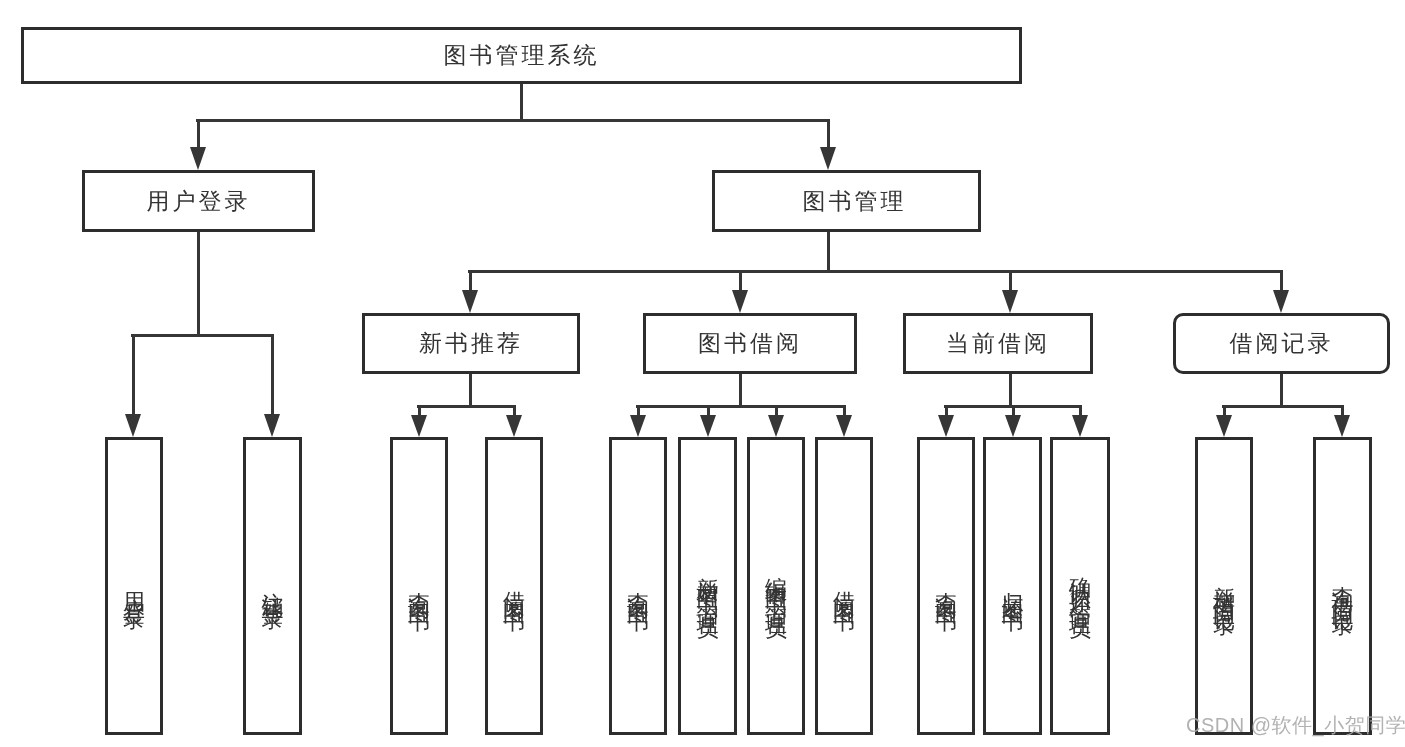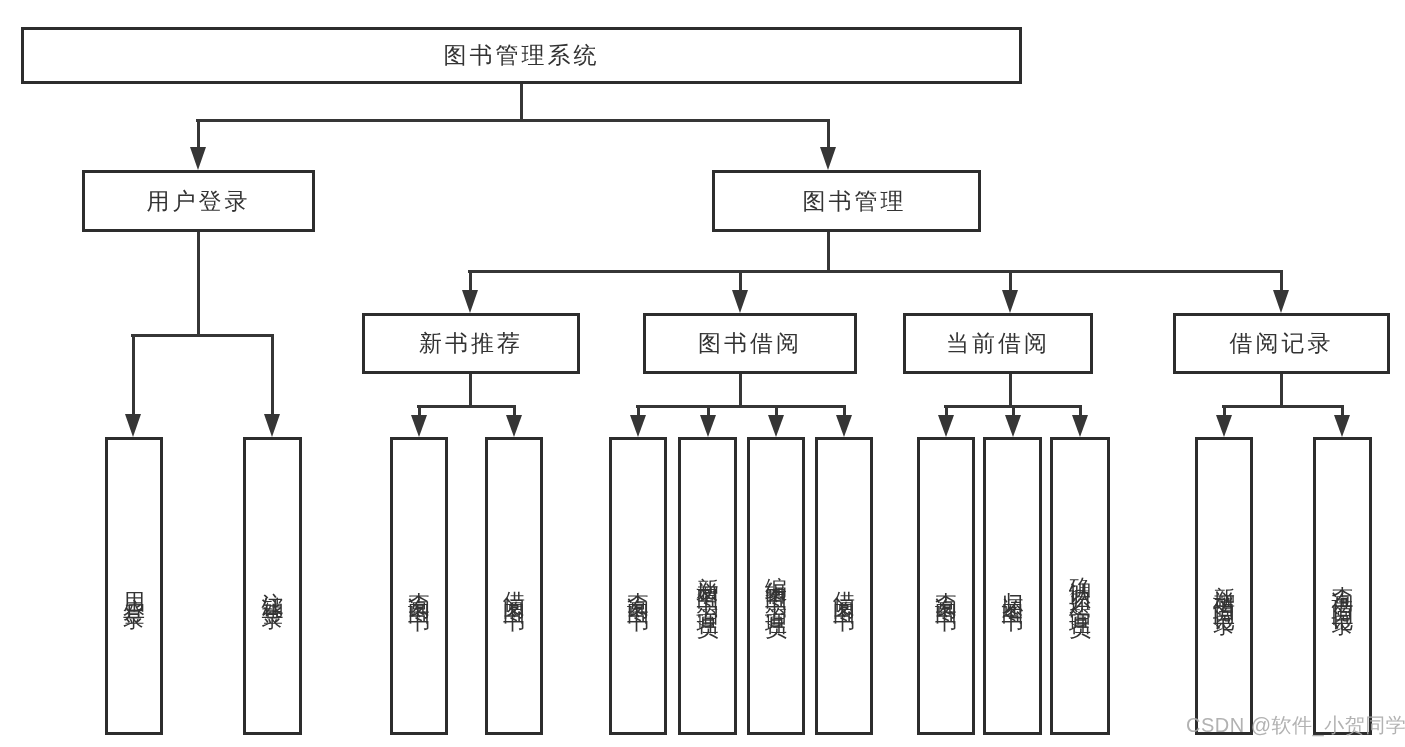--- a/index.html
+++ b/index.html
@@ -123,21 +123,21 @@
   </svg>
 
   <div class="node h-node" style="left:21px; top:27px; width:1001px; height:57px;">图书管理系统</div>
 
   <div class="node h-node" style="left:82px; top:170px; width:233px; height:62px;">用户登录</div>
   <div class="node h-node" style="left:712px; top:170px; width:269px; height:62px;padding-left:16px;">图书管理</div>
 
   <div class="node h-node" style="left:362px; top:313px; width:218px; height:61px;">新书推荐</div>
   <div class="node h-node" style="left:633px; top:313px; width:214px; height:61px;margin-left:10px;">图书借阅</div>
   <div class="node h-node" style="left:903px; top:313px; width:190px; height:61px;">当前借阅</div>
-  <div class="node h-node" style="left:1173px; top:313px; width:217px; height:61px;">借阅记录</div>
+  <div class="node h-node" style="left:1173px; top:313px; width:217px; height:61px;border-radius:10px;">借阅记录</div>
 
   <div class="node v-node" style="left:105px; top:437px; width:58px; height:298px;">用户登录</div>
   <div class="node v-node" style="left:243px; top:437px; width:59px; height:298px;">注销登录</div>
 
   <div class="node v-node" style="left:390px; top:437px; width:58px; height:298px;">查询图书</div>
   <div class="node v-node" style="left:485px; top:437px; width:58px; height:298px;">借阅图书</div>
 
   <div class="node v-node" style="left:609px; top:437px; width:58px; height:298px;">查询图书</div>
   <div class="node v-node" style="left:678px; top:437px; width:59px; height:298px;">新增图书（管理员）</div>
   <div class="node v-node" style="left:747px; top:437px; width:58px; height:298px;">编辑图书（管理员）</div>

